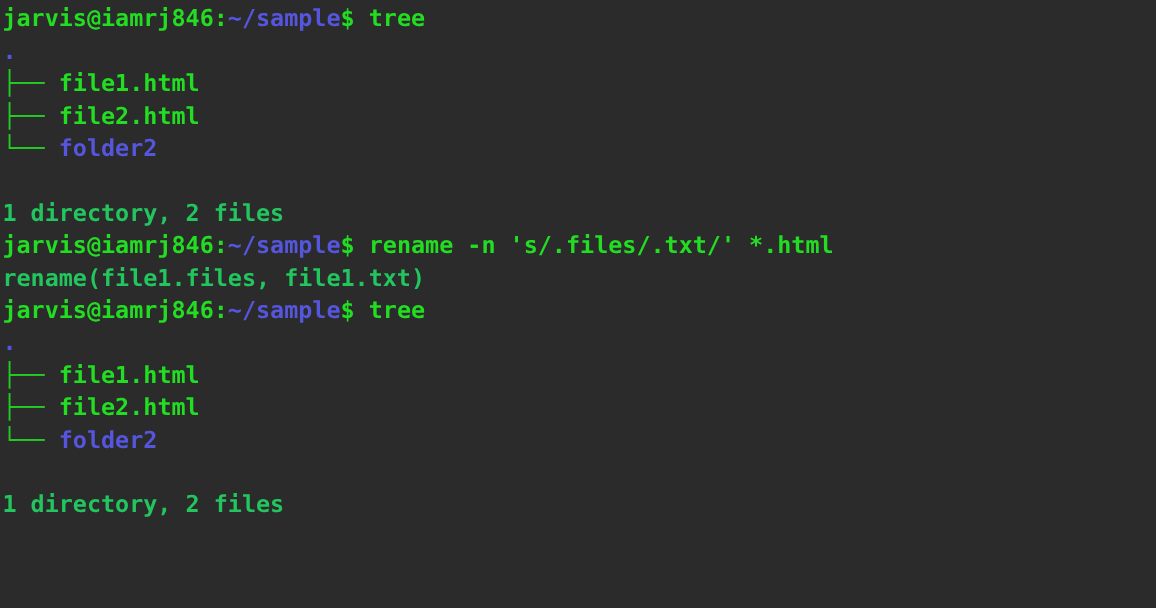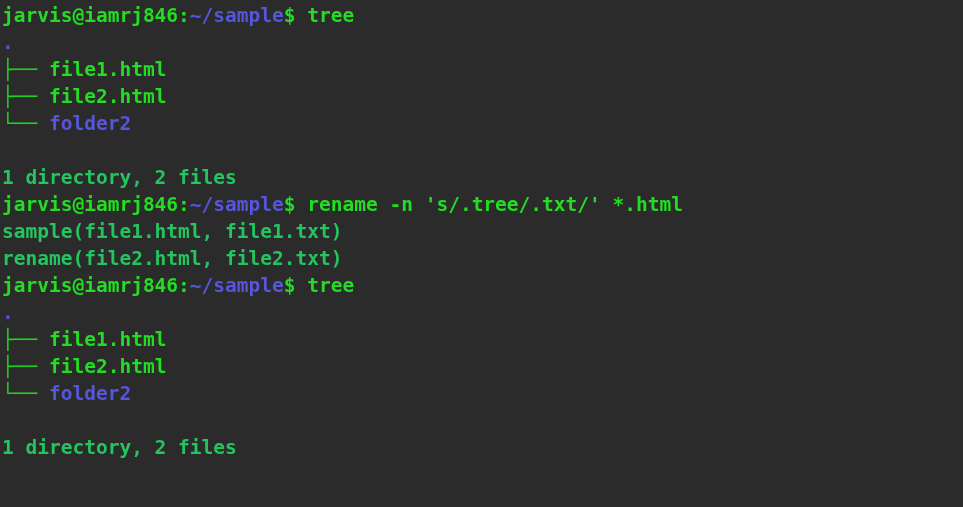--- a/index.html
+++ b/index.html
@@ -42,23 +42,22 @@
 <body>
 
 <div id="terminal">
     <div class="line"><span class="seg c-green">jarvis@iamrj846</span><span class="seg c-green">:</span><span class="seg c-blue">~/sample</span><span class="seg c-green">$</span><span class="seg c-green"> tree</span></div>
     <div class="line"><span class="seg c-blue">.</span></div>
     <div class="line"><span class="seg c-tree">├── </span><span class="seg c-green">file1.html</span></div>
     <div class="line"><span class="seg c-tree">├── </span><span class="seg c-green">file2.html</span></div>
     <div class="line"><span class="seg c-tree">└── </span><span class="seg c-blue">folder2</span></div>
     <div class="line blank"></div>
     <div class="line"><span class="seg c-plain">1 directory, 2 files</span></div>
-    <div class="line"><span class="seg c-green">jarvis@iamrj846</span><span class="seg c-green">:</span><span class="seg c-blue">~/sample</span><span class="seg c-green">$</span><span class="seg c-green"> rename -n 's/.tree/.txt/' *.html</span></div>
-    <div class="line"><span class="seg c-plain">sample(file1.html, file1.txt)</span></div>
-    <div class="line"><span class="seg c-plain">rename(file2.html, file2.txt)</span></div>
+    <div class="line"><span class="seg c-green">jarvis@iamrj846</span><span class="seg c-green">:</span><span class="seg c-blue">~/sample</span><span class="seg c-green">$</span><span class="seg c-green"> rename -n 's/.files/.txt/' *.html</span></div>
+    <div class="line"><span class="seg c-plain">rename(file1.files, file1.txt)</span></div>
     <div class="line"><span class="seg c-green">jarvis@iamrj846</span><span class="seg c-green">:</span><span class="seg c-blue">~/sample</span><span class="seg c-green">$</span><span class="seg c-green"> tree</span></div>
     <div class="line"><span class="seg c-blue">.</span></div>
     <div class="line"><span class="seg c-tree">├── </span><span class="seg c-green">file1.html</span></div>
     <div class="line"><span class="seg c-tree">├── </span><span class="seg c-green">file2.html</span></div>
     <div class="line"><span class="seg c-tree">└── </span><span class="seg c-blue">folder2</span></div>
     <div class="line blank"></div>
     <div class="line"><span class="seg c-plain">1 directory, 2 files</span></div>
   </div>
 
 </body></html>

